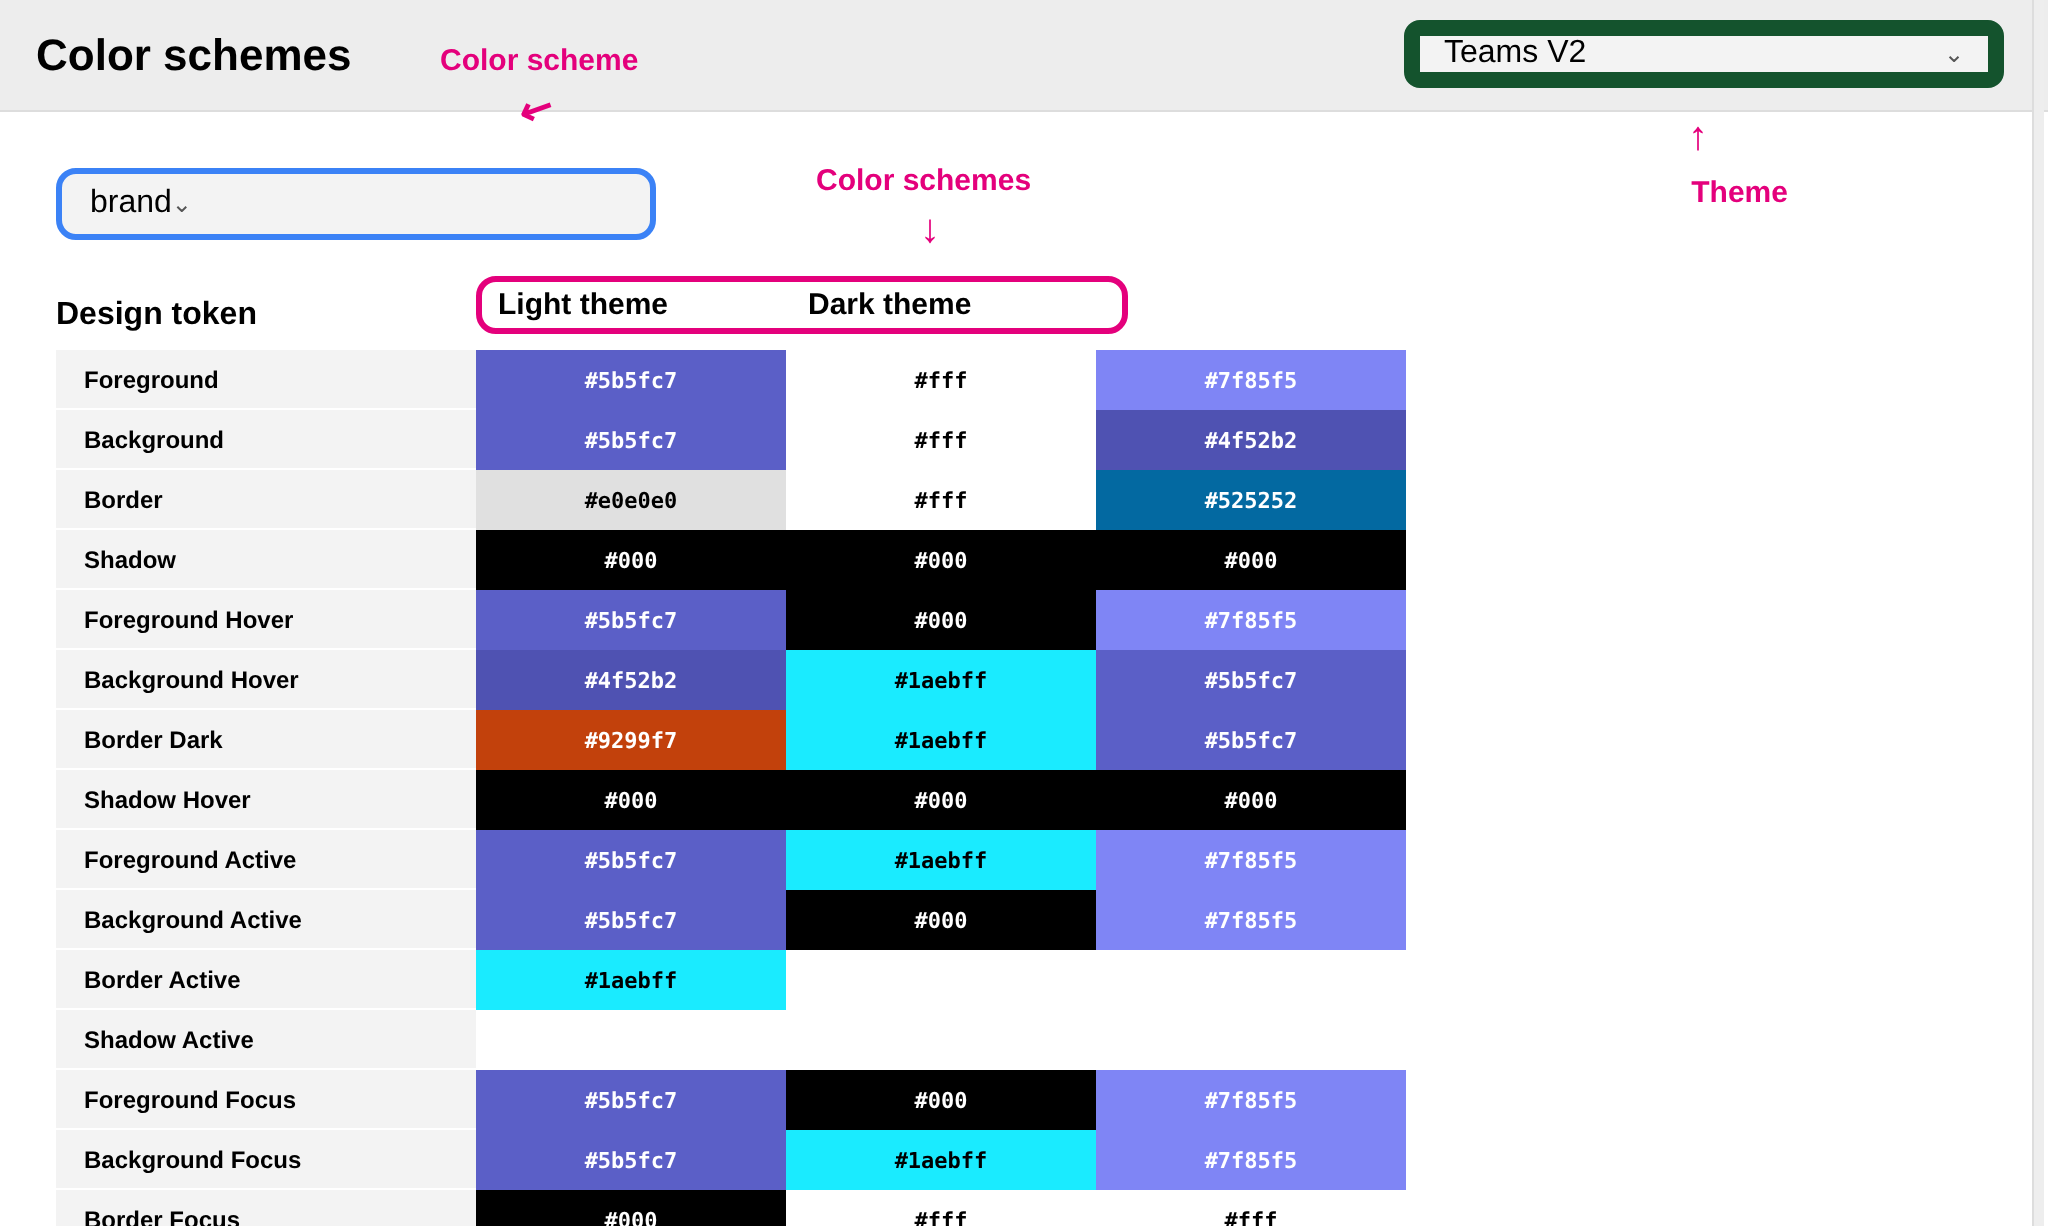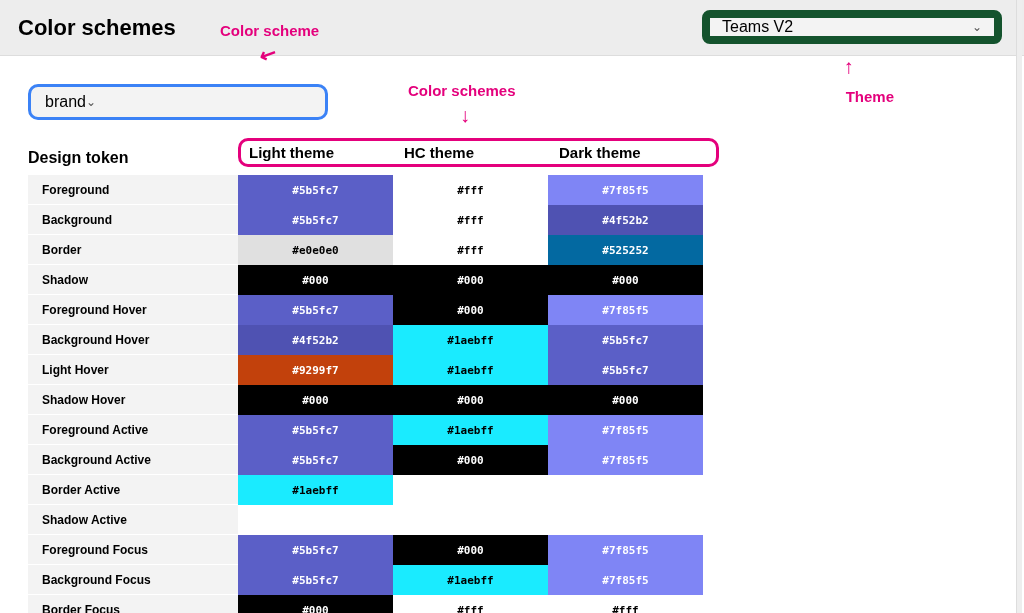--- a/index.html
+++ b/index.html
@@ -166,21 +166,20 @@
 
   <div class="scheme-select">
     <span>brand</span>
     <span class="chevron">⌄</span>
   </div>
 
   <div class="table-header">
     <div class="th-token">Design token</div>
     <div class="theme-cols-wrap">
       <div class="th-col">Light theme</div>
-      <div class="th-col">HC theme</div>
       <div class="th-col">Dark theme</div>
     </div>
   </div>
 
   <div class="rows" id="rows-container">
       <div class="row">
         <div class="token-cell">Foreground</div>
         <div class="swatch" style="background: rgb(91, 95, 199); color: rgb(255, 255, 255);">#5b5fc7</div>
         <div class="swatch" style="background: rgb(255, 255, 255); color: rgb(0, 0, 0);">#fff</div>
         <div class="swatch" style="background: rgb(127, 133, 245); color: rgb(255, 255, 255);">#7f85f5</div>
@@ -209,21 +208,21 @@
         <div class="swatch" style="background: rgb(0, 0, 0); color: rgb(255, 255, 255);">#000</div>
         <div class="swatch" style="background: rgb(127, 133, 245); color: rgb(255, 255, 255);">#7f85f5</div>
       </div>
       <div class="row">
         <div class="token-cell">Background Hover</div>
         <div class="swatch" style="background: rgb(79, 82, 178); color: rgb(255, 255, 255);">#4f52b2</div>
         <div class="swatch" style="background: rgb(26, 235, 255); color: rgb(0, 0, 0);">#1aebff</div>
         <div class="swatch" style="background: rgb(91, 95, 199); color: rgb(255, 255, 255);">#5b5fc7</div>
       </div>
       <div class="row">
-        <div class="token-cell">Light Hover</div>
+        <div class="token-cell">Border Dark</div>
         <div class="swatch" style="background: #c2410c; color: rgb(255, 255, 255);">#9299f7</div>
         <div class="swatch" style="background: rgb(26, 235, 255); color: rgb(0, 0, 0);">#1aebff</div>
         <div class="swatch" style="background: rgb(91, 95, 199); color: rgb(255, 255, 255);">#5b5fc7</div>
       </div>
       <div class="row">
         <div class="token-cell">Shadow Hover</div>
         <div class="swatch" style="background: rgb(0, 0, 0); color: rgb(255, 255, 255);">#000</div>
         <div class="swatch" style="background: rgb(0, 0, 0); color: rgb(255, 255, 255);">#000</div>
         <div class="swatch" style="background: rgb(0, 0, 0); color: rgb(255, 255, 255);">#000</div>
       </div>

